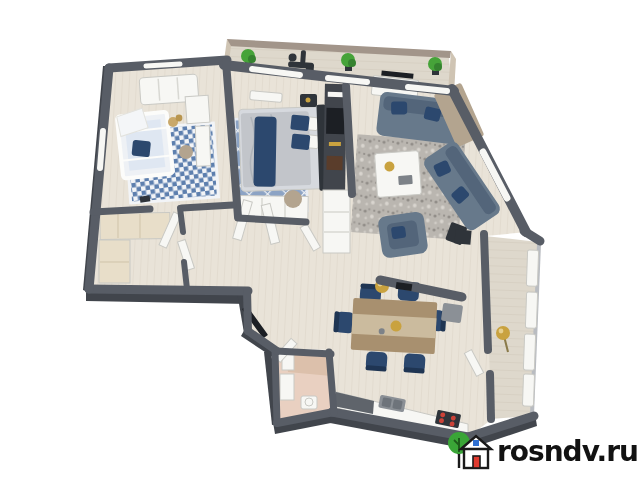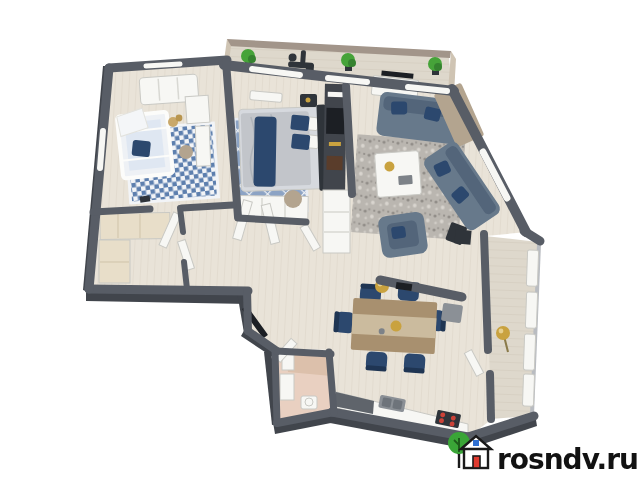--- a/index.html
+++ b/index.html
@@ -11,21 +11,21 @@
   .f-navy{fill:var(--navy)}         .f-sofa{fill:var(--sofa)}
   .f-sofad{fill:var(--sofa-dark)}   .f-bed{fill:var(--bed-gray)}
   .f-gold{fill:var(--gold)}         .f-tan{fill:var(--tan-furn)}
   .f-wood{fill:var(--wood-furn)}    .f-woodl{fill:var(--wood-light)}
   .f-dark{fill:var(--dark-item)}    .f-plant{fill:var(--plant)}
   .f-plantd{fill:var(--plant-dark)} .f-red{fill:var(--stove-red)}
   .f-bath{fill:var(--bath-floor)}   .f-batha{fill:var(--bath-accent)}
   .f-bwall{fill:var(--balcony-wall)}.f-bwalll{fill:var(--balcony-wall-light)}
   .f-beige{fill:var(--closet-beige)}.f-gray{fill:var(--mid-gray)}
   .edge{stroke:#c9c9c4;stroke-width:1}
-  .wm{position:absolute;top:430px;right:2px;display:flex;align-items:flex-end;gap:3px;}
+  .wm{position:absolute;top:430px;right:2px;display:flex;align-items:center;gap:3px;}
   .wm-text{font-size:28px;font-weight:bold;color:var(--text);letter-spacing:-1px;line-height:1;}
 </style>
 </head>
 <body>
 
 <div class="stage">
 <svg width="640" height="480" viewBox="0 0 640 480">
   <defs>
     <pattern id="pWood" width="7" height="40" patternUnits="userSpaceOnUse" patternTransform="rotate(3)">
       <rect width="7" height="40" fill="#e9e3d8"></rect>

